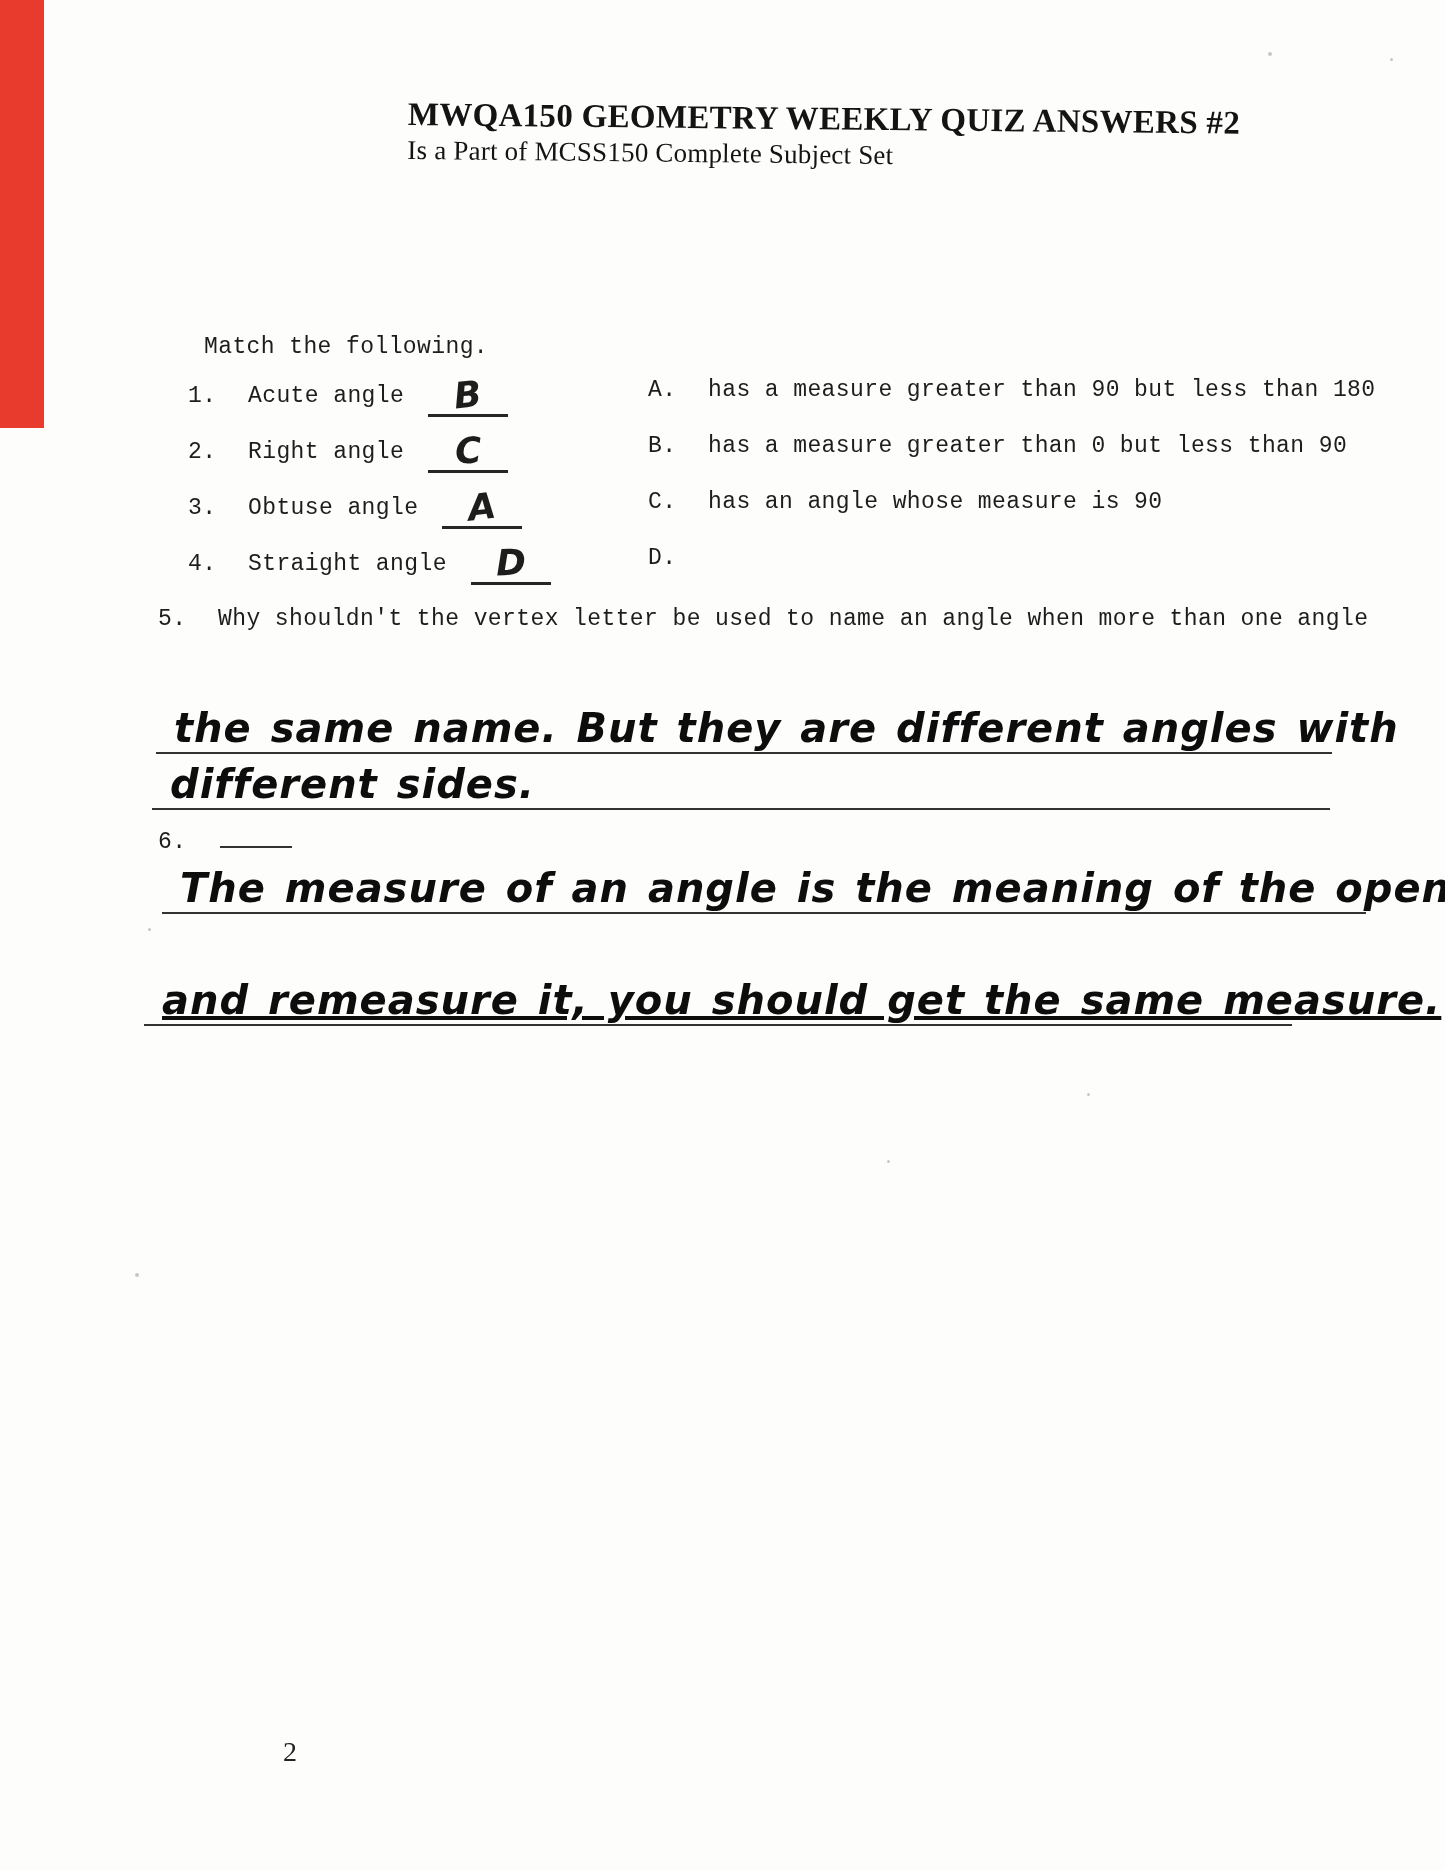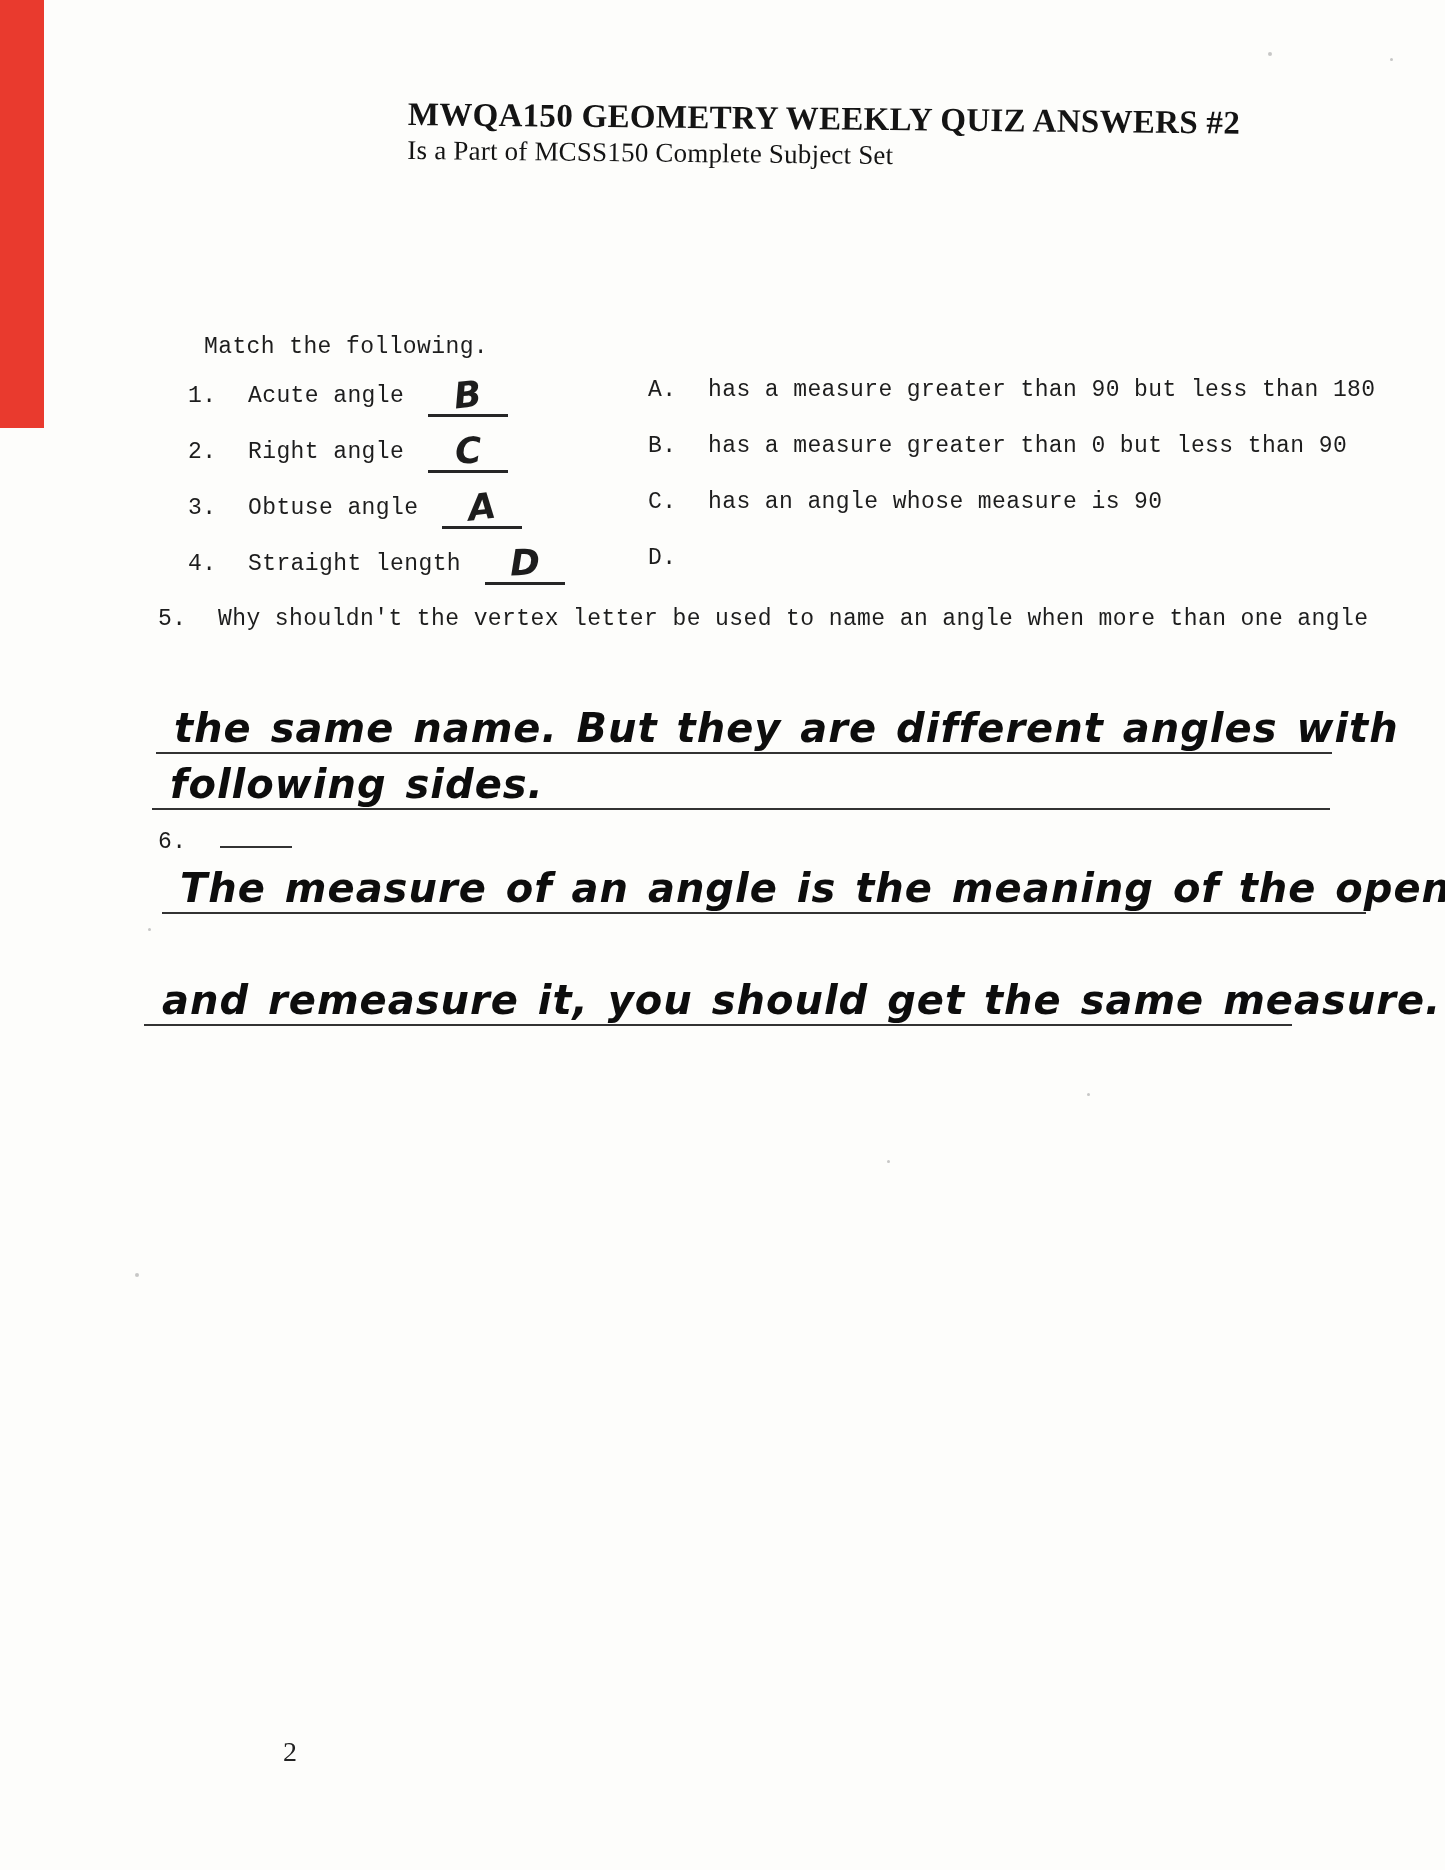--- a/index.html
+++ b/index.html
@@ -83,21 +83,21 @@
     <span>Right angle</span>
     <span class="ans-slot"><span class="hand-letter r2">C</span></span>
   </div>
   <div class="row mono" style="left:188px; top:486px;">
     <span class="num">3.</span>
     <span>Obtuse angle</span>
     <span class="ans-slot"><span class="hand-letter r3">A</span></span>
   </div>
   <div class="row mono" style="left:188px; top:542px;">
     <span class="num">4.</span>
-    <span>Straight length</span>
+    <span>Straight angle</span>
     <span class="ans-slot"><span class="hand-letter r4">D</span></span>
   </div>
 
   <div class="row mono" style="left:648px; top:377px;">
     <span class="optletter">A.</span>
     <span>has a measure greater than 90 but less than 180</span>
   </div>
   <div class="row mono" style="left:648px; top:433px;">
     <span class="optletter">B.</span>
     <span>has a measure greater than 0 but less than 90</span>
@@ -108,28 +108,28 @@
   </div>
   <div class="row mono" style="left:648px; top:545px;">
     <span class="optletter">D.</span>
   </div>
 
   <div class="row mono" style="left:158px; top:606px;">
     <span class="num">5.</span>
     <span>Why shouldn't the vertex letter be used to name an angle when more than one angle</span>
   </div>
   <div class="solo-line hand" style="left:156px; top:706px; width:1158px;">the same name. But they are different angles with</div>
-  <div class="solo-line hand" style="left:152px; top:762px; width:1160px;">following sides.</div>
+  <div class="solo-line hand" style="left:152px; top:762px; width:1160px;">different sides.</div>
 
   <div class="row mono" style="left:158px; top:826px;">
     <span class="num">6.</span>
     <span class="short-uline"></span>
   </div>
   <div class="solo-line hand" style="left:162px; top:866px; width:1186px;">The measure of an angle is the meaning of the opening between</div>
-  <div class="solo-line hand" style="left:144px; top:978px; width:1130px;">and remeasure it, you should get the same measure.</div>
+  <div class="solo-line hand" style="left:144px; top:978px; width:1130px;text-decoration:underline;">and remeasure it, you should get the same measure.</div>
 
   <div class="pagenum">2</div>
 
   <div class="speck" style="left:1268px; top:52px;  width:4px; height:4px;"></div>
   <div class="speck" style="left:1390px; top:58px;  width:3px; height:3px;"></div>
   <div class="speck" style="left:1087px; top:1093px; width:3px; height:3px;"></div>
   <div class="speck" style="left:887px;  top:1160px; width:3px; height:3px;"></div>
   <div class="speck" style="left:148px;  top:928px;  width:3px; height:3px;"></div>
   <div class="speck" style="left:135px;  top:1273px; width:4px; height:4px;"></div>
 

